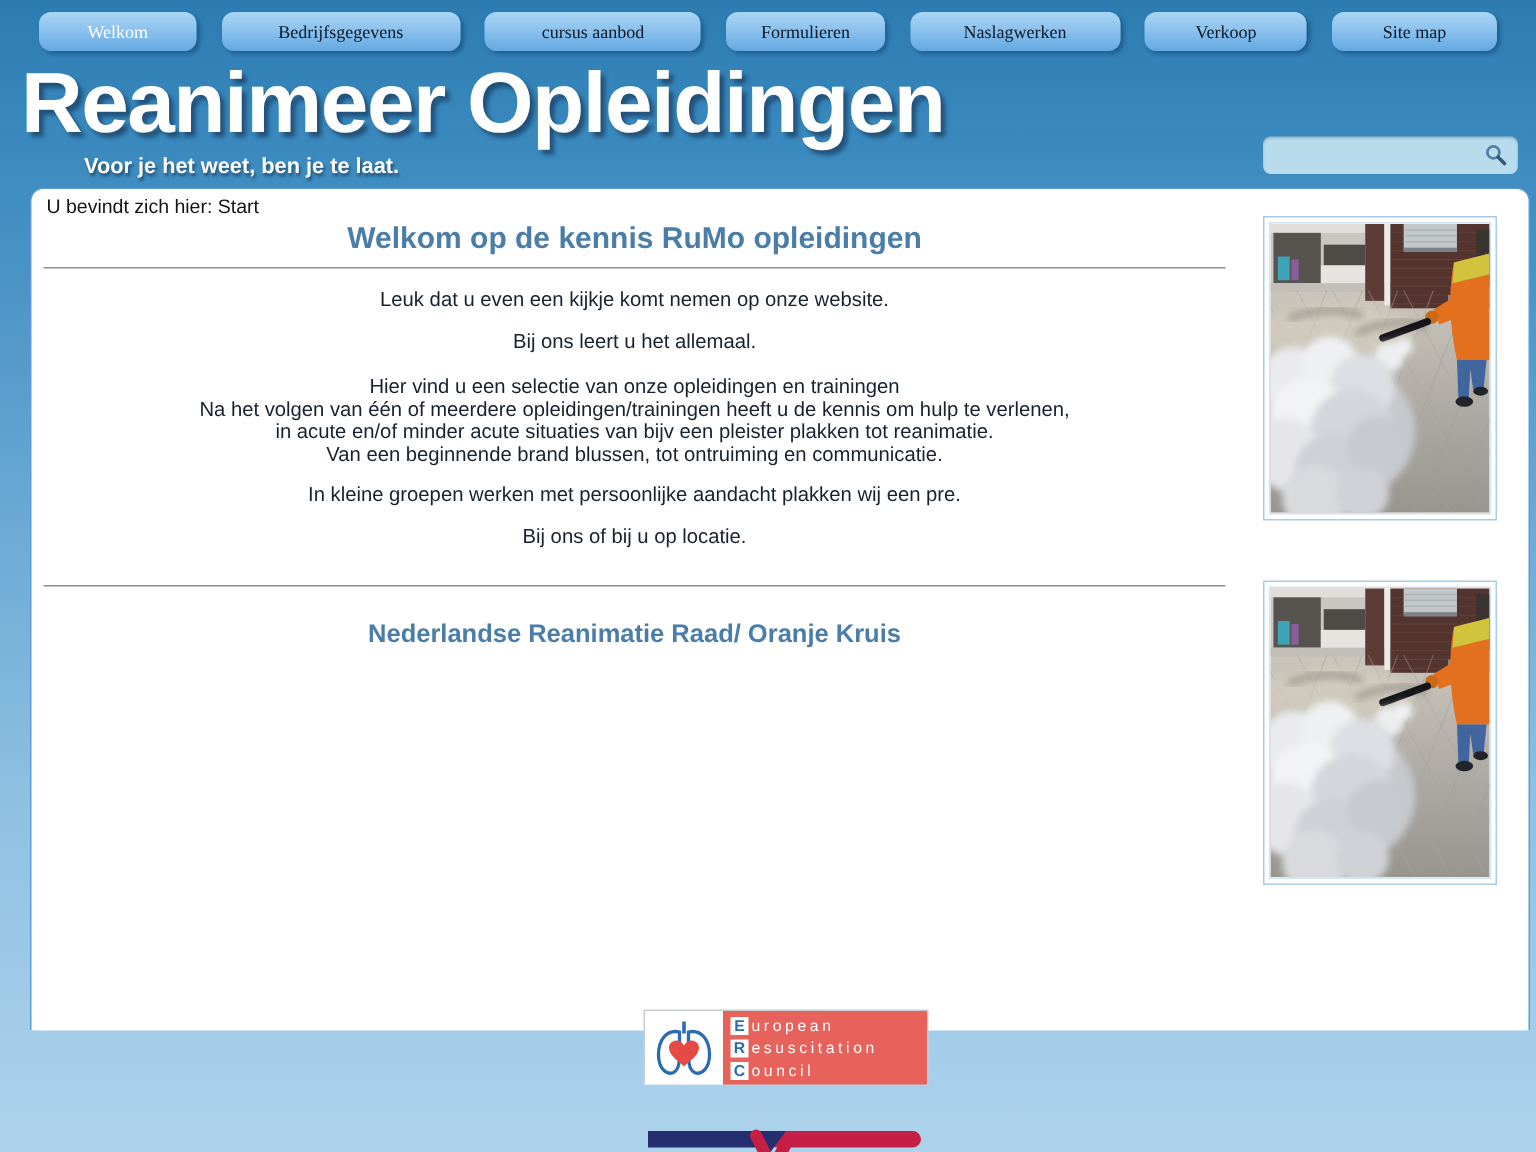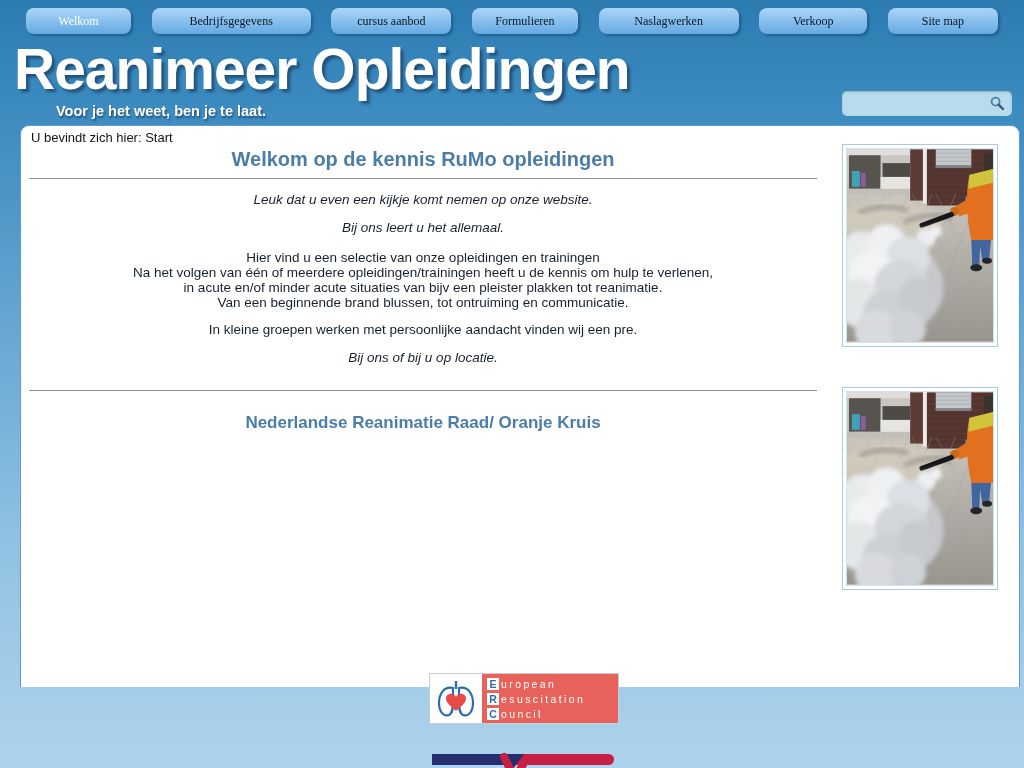--- a/index.html
+++ b/index.html
@@ -49,21 +49,21 @@
     position:absolute; left:20px; top:125px; width:1000px; height:562px;
     background:#ffffff; border:1px solid #5b9bd8; border-bottom:none;
     border-radius:9px 9px 0 0;
   }
   .content-col { position:absolute; left:8px; top:0; width:788px; }
   .breadcrumb { margin:4px 0 0 2px; font-size:13px; color:#101418; text-align:left; }
   .page-heading { margin-top:3px; font-size:20px; line-height:23px; font-weight:bold; color:#4a7da7; text-align:center; }
   .rule { margin-top:7px; border-top:1px solid #8f8f8f; height:0; }
   .rule2 { margin-top:25px; border-top:1px solid #8f8f8f; height:0; }
   .pblock { text-align:center; color:#17222e; font-size:13.5px; line-height:15px; }
-  .mt13 { margin-top:13px;font-style:italic; } .mt15 { margin-top:15px; } .mt12 { margin-top:12px; }
+  .mt13 { margin-top:13px; } .mt15 { margin-top:15px; } .mt12 { margin-top:12px; }
   .sub-heading { margin-top:9px; font-size:17px; line-height:21px; font-weight:bold; color:#4a7da7; text-align:center; }
   .sub-heading2 { margin-top:21px; font-size:17px; line-height:21px; font-weight:bold; color:#4a7da7; text-align:center; }
 
   
   .photo-frame {
     position:absolute; left:821px; width:156px; height:203px;
     background:#ffffff; border:1px solid #a8cbe6; padding:3px;
   }
   .photo-frame.one { top:18px; }
   .photo-frame.two { top:261px; }
@@ -85,21 +85,21 @@
 
   
   .nrr-logo { position:absolute; left:411px; top:623px; width:182px; height:40px; }
 </style>
 </head>
 <body>
 
 <nav class="nav">
   <button class="nav-btn active" style="width:105px">Welkom</button>
   <button class="nav-btn" style="width:159px">Bedrijfsgegevens</button>
-  <button class="nav-btn" style="width:120px">cursus aanbod</button>
+  <button class="nav-btn" style="width:144px">cursus aanbod</button>
   <button class="nav-btn" style="width:106px">Formulieren</button>
   <button class="nav-btn" style="width:140px">Naslagwerken</button>
   <button class="nav-btn" style="width:108px">Verkoop</button>
   <button class="nav-btn" style="width:110px">Site map</button>
 </nav>
 
 <div class="site-title">Reanimeer Opleidingen</div>
 <div class="tagline">Voor je het weet, ben je te laat.</div>
 
 <div class="search-box">
@@ -127,21 +127,21 @@
     </div>
 
     <div class="pblock mt15">
       <div>Hier vind u een selectie van onze opleidingen en trainingen</div>
       <div>Na het volgen van één of meerdere opleidingen/trainingen heeft u de kennis om hulp te verlenen,</div>
       <div>in acute en/of minder acute situaties van bijv een pleister plakken tot reanimatie.</div>
       <div>Van een beginnende brand blussen, tot ontruiming en communicatie.</div>
     </div>
 
     <div class="pblock mt12">
-      <div>In kleine groepen werken met persoonlijke aandacht vinden wij een pre.</div>
+      <div>In kleine groepen werken met persoonlijke aandacht plakken wij een pre.</div>
     </div>
 
     <div class="pblock mt13">
       <div>Bij ons of bij u op locatie.</div>
     </div>
 
     <div class="rule2"></div>
 
     <div class="sub-heading2">Nederlandse Reanimatie Raad/ Oranje Kruis</div>
   </div>

